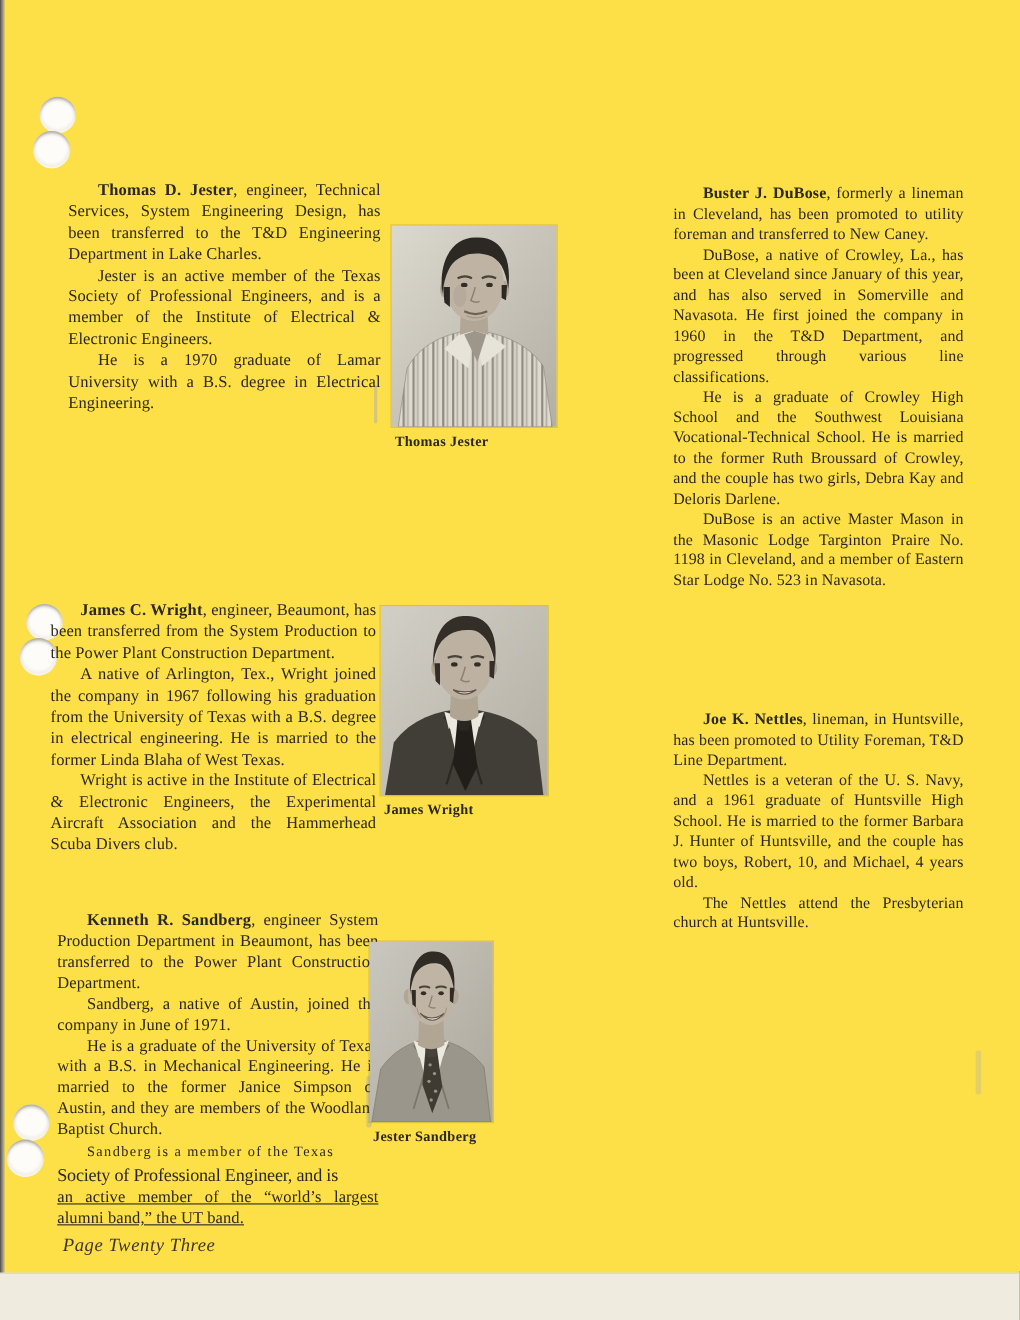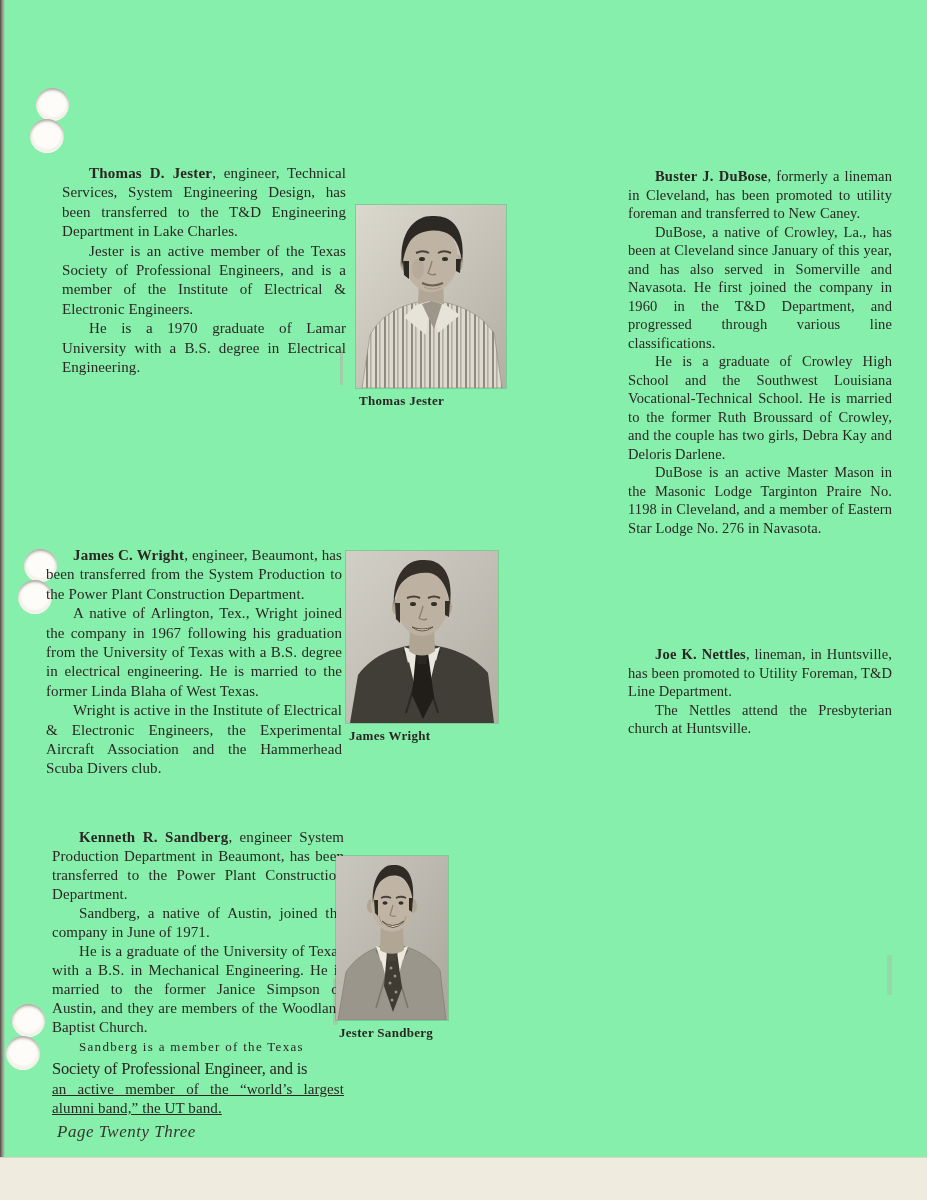--- a/index.html
+++ b/index.html
@@ -1,39 +1,39 @@
 <!DOCTYPE html>
 <html><head>
 <meta charset="utf-8">
 <title>Document</title>
 <style>
   html,body{margin:0;padding:0;background:#777;}
   .page{
     position:relative;
     width:927px;height:1200px;
     margin:0 auto;
-    background:#86efac;
+    background:#fde047;
     overflow:hidden;
     font-family:"Liberation Serif",serif;
     color:#2b2722;
   }
   
   .edge-left{position:absolute;left:0;top:0;width:5px;height:1200px;
     background:linear-gradient(to right,#514d46,#938f85 45%,rgba(147,143,133,0));}
   .edge-bottom{position:absolute;left:0;top:1157px;width:927px;height:43px;
     background:#efecdf;border-top:1px solid #d9d5c6;}
   .smudge{position:absolute;background:#b4b0a4;border-radius:2px;}
   .hole{position:absolute;border-radius:50%;
     background:radial-gradient(circle at 50% 45%, #fdfcf8 52%, #eeebe0 70%, #f6f4ec 100%);
     box-shadow:inset 0 3px 3px -1px rgba(105,99,88,.55), inset 0 -1px 2px rgba(255,255,255,.85);}
   
   .article{position:absolute;text-align:justify;}
   .col-left{font-size:15px;line-height:19.4px;}
   #article-sandberg{line-height:19px;}
-  .col-right{font-size:14.5px;line-height:18.5px;margin-left:16px;}
+  .col-right{font-size:14.5px;line-height:18.5px;}
   .article p{margin:0;text-indent:27px;letter-spacing:.1px;}
   .person-name{font-weight:bold;letter-spacing:.2px;}
   .closing-small{display:block;text-indent:27px;font-size:13px;letter-spacing:1.3px;line-height:20px;}
   .closing-large{display:block;text-indent:0;font-size:16.5px;line-height:23px;letter-spacing:-.2px;white-space:nowrap;}
   .closing-rest{display:block;text-indent:0;text-decoration:underline;}
   
   .fig{position:absolute;margin:0;}
   .fig svg{display:block;outline:1px solid rgba(60,55,45,.18);}
   .fig figcaption{font-weight:bold;font-size:13px;line-height:16px;margin-top:5px;padding-left:3px;letter-spacing:.3px;color:#2b2722;}
   
@@ -78,25 +78,26 @@
       <span class="closing-small">Sandberg is a member of the Texas</span>
       <span class="closing-large">Society of Professional Engineer, and is</span>
       <span class="closing-rest">an active member of the “world’s largest alumni band,” the UT band.</span>
     </p>
   </article>
 
   <article class="article col-right" id="article-dubose" style="left:612px;top:167px;width:264px;">
     <p><b class="person-name">Buster J. DuBose</b><span>, formerly a lineman in Cleveland, has been promoted to utility foreman and transferred to New Caney.</span></p>
     <p>DuBose, a native of Crowley, La., has been at Cleveland since January of this year, and has also served in Somerville and Navasota. He first joined the company in 1960 in the T&amp;D Department, and progressed through various line classifications.</p>
     <p>He is a graduate of Crowley High School and the Southwest Louisiana Vocational-Technical School. He is married to the former Ruth Broussard of Crowley, and the couple has two girls, Debra Kay and Deloris Darlene.</p>
-    <p>DuBose is an active Master Mason in the Masonic Lodge Targinton Praire No. 1198 in Cleveland, and a member of Eastern Star Lodge No. 276 in Navasota.</p>
+    <p>DuBose is an active Master Mason in the Masonic Lodge Targinton Praire No. 1198 in Cleveland, and a member of Eastern Star Lodge No. 523 in Navasota.</p>
   </article>
 
   <article class="article col-right" id="article-nettles" style="left:612px;top:645px;width:264px;">
     <p><b class="person-name">Joe K. Nettles</b><span>, lineman, in Huntsville, has been promoted to Utility Foreman, T&amp;D Line Department.</span></p>
+    <p>Nettles is a veteran of the U. S. Navy, and a 1961 graduate of Huntsville High School. He is married to the former Barbara J. Hunter of Huntsville, and the couple has two boys, Robert, 10, and Michael, 4 years old.</p>
     <p>The Nettles attend the Presbyterian church at Huntsville.</p>
   </article>
 
   <figure class="fig" style="left:356px;top:205px;width:150px;">
     <svg width="150" height="183" viewBox="0 0 150 183" role="img">
       <defs>
         <linearGradient id="bg1" x1="0" y1="0" x2="1" y2="1">
           <stop offset="0" stop-color="#dbd8ce"></stop>
             <stop offset="1" stop-color="#b3afa4"></stop>
         </linearGradient>

